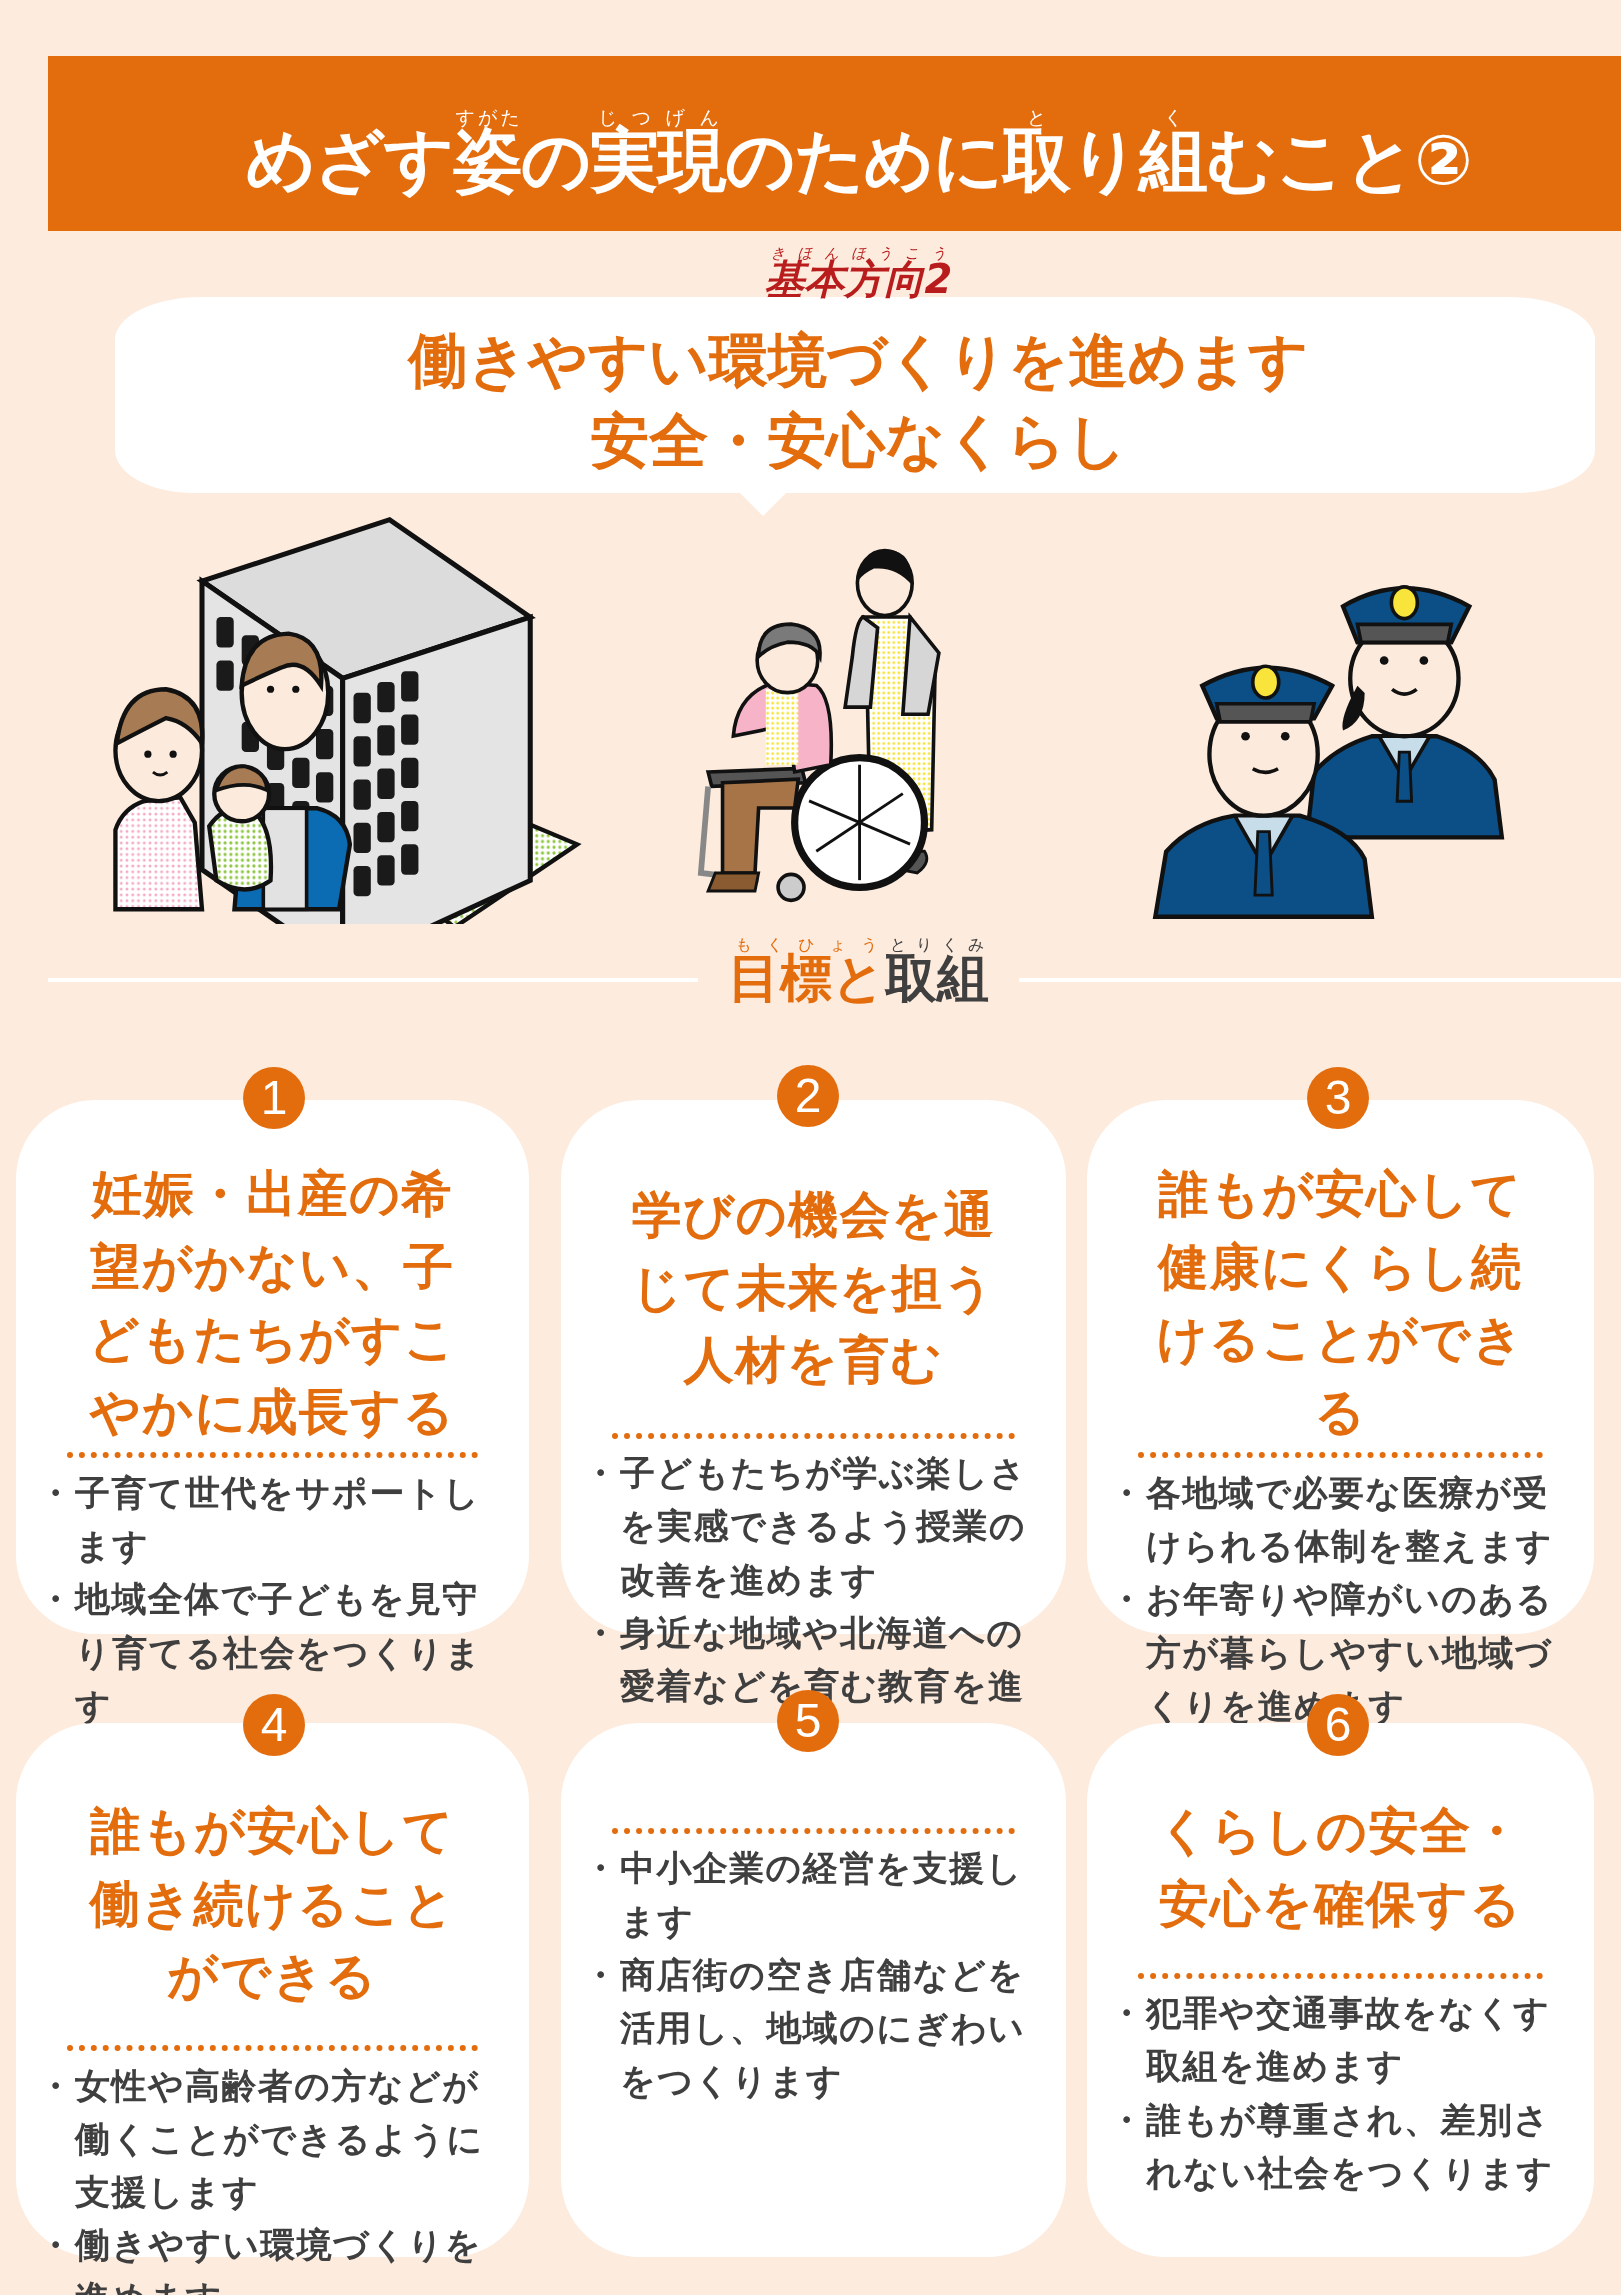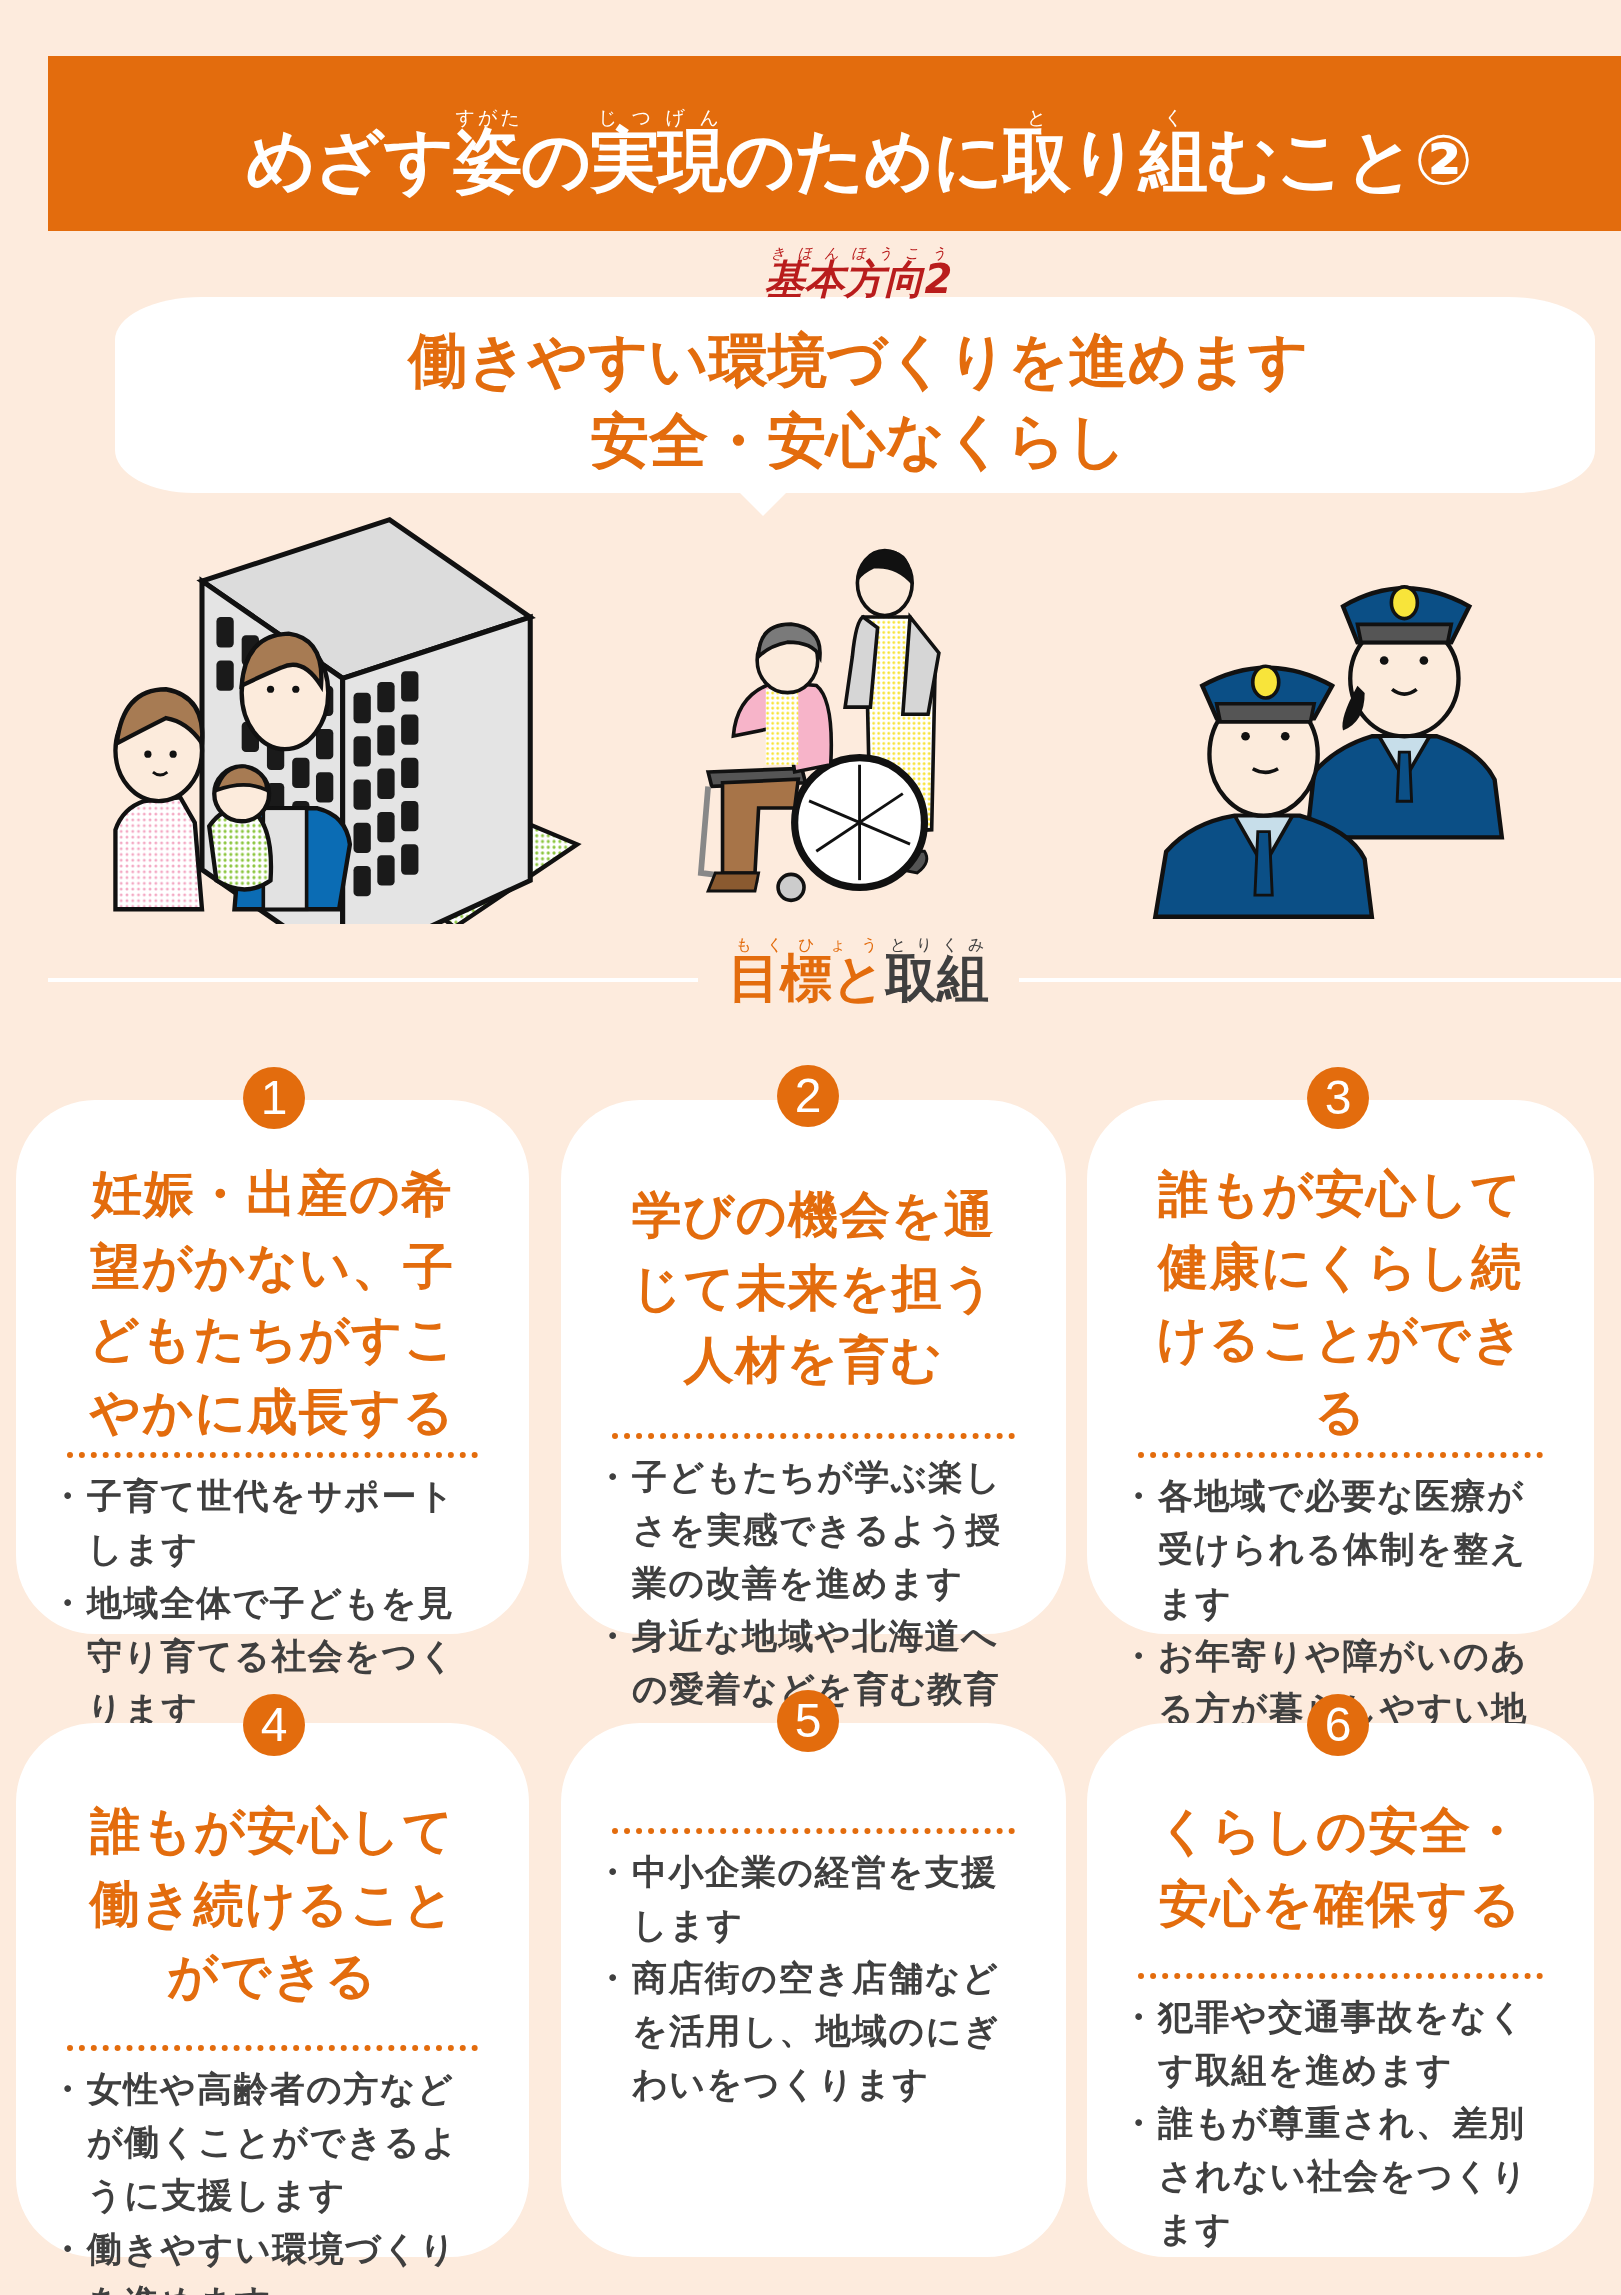--- a/index.html
+++ b/index.html
@@ -69,21 +69,21 @@
     display:flex; align-items:center; justify-content:center; line-height:1;
     font-family:"Liberation Sans",sans-serif;
   }
   .card-title {
     color:#E36C0D; font-weight:bold; font-size:50px; line-height:1.45;
     text-align:center; letter-spacing:1.4px;
   }
   .card-divider {
     border:none; border-top:6.5px dotted #E36C0D; margin:4.3px 21.7px 8.7px 21.7px; height:0;
   }
-  .card-items { list-style:none; margin:12px; padding:0; }
+  .card-items { list-style:none; margin:0; padding:0; }
   .card-items li {
     color:#3f3f3f; font-weight:bold; font-size:35px; line-height:1.52;
     position:relative; padding-left:30px; letter-spacing:1.4px;
   }
   .card-items li::before {
     content:"・"; position:absolute; left:-7.2px; top:0; color:#3f3f3f;
   }
 </style>
 </head>
 <body>

